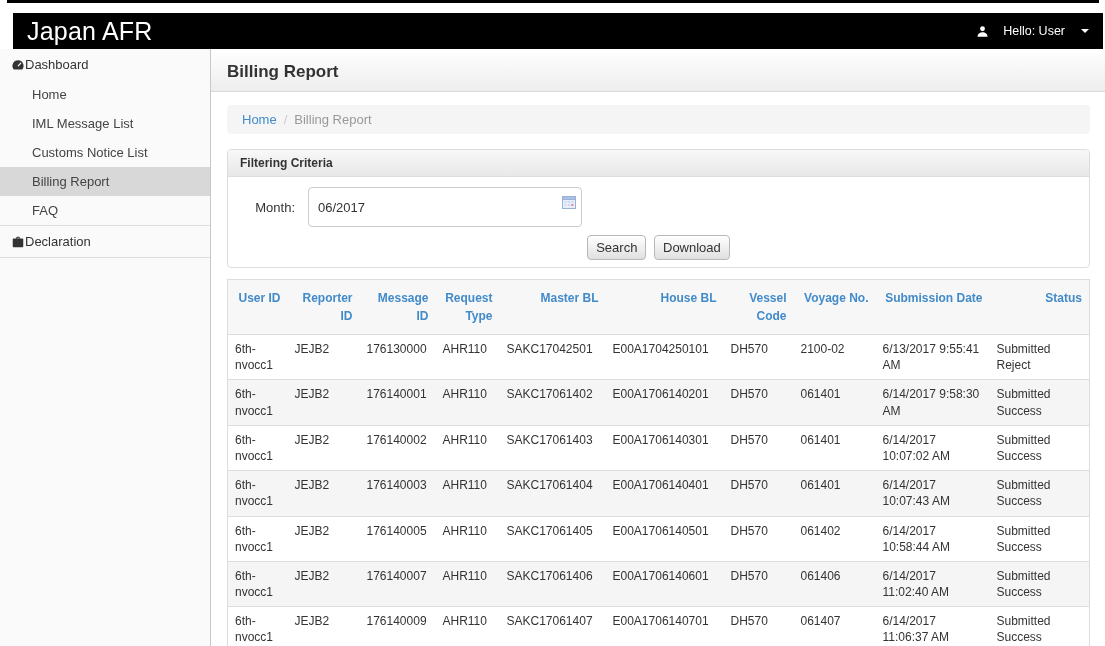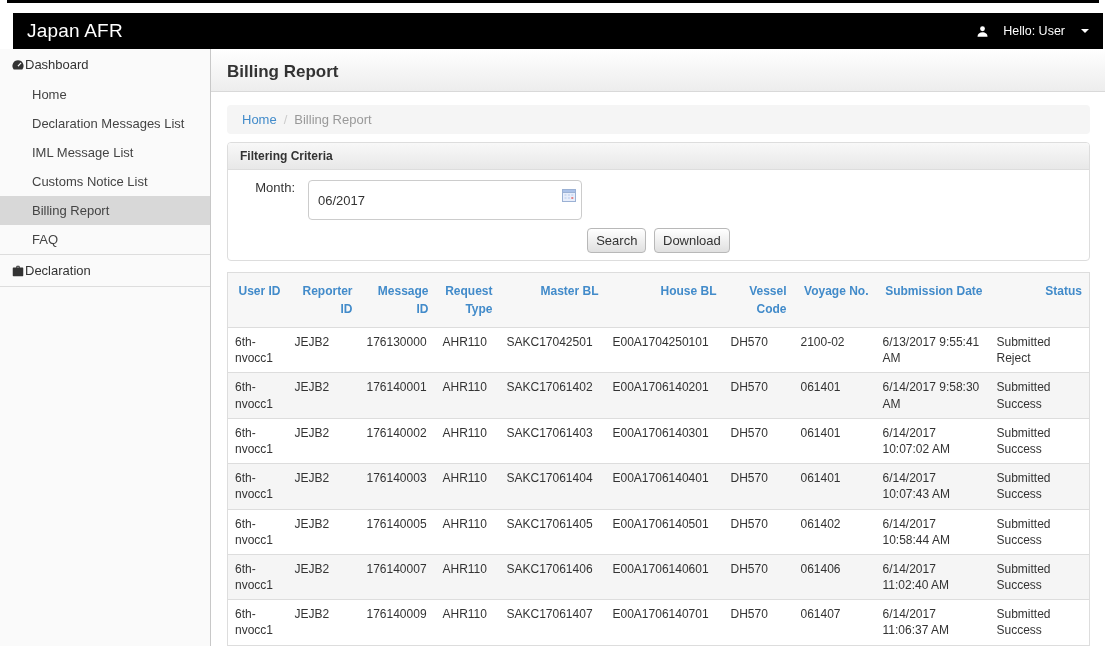--- a/index.html
+++ b/index.html
@@ -3,21 +3,21 @@
 <meta charset="utf-8">
 <style>
   * { margin:0; padding:0; box-sizing:border-box; }
   html,body { width:1105px; height:646px; overflow:hidden; background:#fff;
     font-family:"Liberation Sans", sans-serif; font-size:13px; color:#333; }
 
   .top-rule { height:3px; background:#000; margin:0 6px 0 7px; }
 
   .navbar { height:36px; background:#000; margin:10px 2px 0 13px;
     display:flex; align-items:center; justify-content:space-between; padding:0 14px; }
-  .brand { color:#fff; font-size:19px; font-weight:400; letter-spacing:.2px; cursor:pointer; }
+  .brand { color:#fff; font-size:25px; font-weight:400; letter-spacing:.2px; cursor:pointer; }
   .user-menu { color:#fff; font-size:12.5px; display:flex; align-items:center; gap:14px; cursor:pointer; }
   .user-menu svg { width:13px; height:13px; display:block; }
   .caret { width:0; height:0; border-left:4px solid transparent; border-right:4px solid transparent;
     border-top:4px solid #fff; margin-left:2px; }
 
   .layout { display:flex; height:597px; }
 
   .sidebar { width:211px; min-width:211px; background:#fafafa; border-right:1px solid #c8c8c8; }
   .nav-group { border-bottom:1px solid #ddd; }
   .nav-heading { display:flex; align-items:center; padding:8px 11px; color:#333; cursor:pointer; }
@@ -26,30 +26,30 @@
   .nav-item { padding:7px 10px 7px 32px; color:#444; cursor:pointer; }
   .nav-item.active { background:#d8d8d8; }
 
   .main { flex:1; overflow:hidden; background:#fff; }
   .page-header { background:linear-gradient(#ffffff,#ededed); border-bottom:1px solid #d9d9d9;
     padding:13px 16px 9px; }
   .page-title { font-size:17px; font-weight:700; color:#333; }
 
   .content { padding:13px 15px 0 16px; }
 
-  .breadcrumb { background:#f5f5f5; border-radius:4px; padding:7px 15px; margin-bottom:8px; }
+  .breadcrumb { background:#f5f5f5; border-radius:4px; padding:7px 15px; margin-bottom:15px; }
   .crumb-link { color:#428bca; cursor:pointer; }
   .crumb-sep { color:#ccc; padding:0 7px; }
   .crumb-current { color:#999; }
 
   .panel { border:1px solid #ddd; border-radius:4px; margin-bottom:11px; background:#fff; }
   .panel-heading { background:linear-gradient(#f8f8f8,#e8e8e8); border-bottom:1px solid #ddd;
     border-radius:3px 3px 0 0; padding:6px 12px; font-weight:700; font-size:12px; color:#333; }
   .panel-body { padding:10px 12px 7px; }
-  .form-row { display:flex; }
+  .form-row { display:flex; align-items:center; }
   .form-label { width:55px; text-align:right; margin-right:13px; }
   .input-wrap { position:relative; width:274px; }
   .month-input { width:100%; height:40px; border:1px solid #ccc; border-radius:4px;
     padding:4px 26px 4px 9px; font-size:13px; color:#333; font-family:"Liberation Sans", sans-serif; }
   .cal-icon { position:absolute; right:6px; top:8px; width:14px; height:14px; cursor:pointer; }
   .cal-icon svg { display:block; width:14px; height:14px; }
   .btn-row { text-align:center; margin-top:8px; }
   .btn { display:inline-block; background:linear-gradient(#ffffff,#e0e0e0); border:1px solid #b8b8b8;
     border-radius:4px; padding:4px 8px; font-size:13px; color:#333; cursor:pointer; margin:0 2px;
     font-family:"Liberation Sans", sans-serif; }
@@ -91,21 +91,20 @@
             <span class="icon">
               <svg viewBox="0 0 16 16">
                 <path d="M8 2.7a6.3 6.3 0 0 0-4.9 10.3h9.8A6.3 6.3 0 0 0 8 2.7z"></path>
                 <line x1="7.5" y1="9.9" x2="11.5" y2="5.5" stroke="#fafafa" stroke-width="1.4"></line>
                 <circle cx="7.3" cy="10" r="1.1"></circle>
               </svg>
             </span>
             <span>Dashboard</span>
           </div>
           <div class="nav-item">Home</div>
-          <div class="nav-item">Declaration Messages List</div>
           <div class="nav-item">IML Message List</div>
           <div class="nav-item">Customs Notice List</div>
           <div class="nav-item active">Billing Report</div>
           <div class="nav-item">FAQ</div>
         </div>
         <div class="nav-group">
           <div class="nav-heading">
             <span class="icon">
               <svg viewBox="0 0 16 16">
                 <path d="M6 4V3.2C6 2.5 6.5 2 7.2 2h1.6C9.5 2 10 2.5 10 3.2V4h3.2c.5 0 .8.3.8.8v8.4c0 .5-.3.8-.8.8H2.8c-.5 0-.8-.3-.8-.8V4.8c0-.5.3-.8.8-.8H6zm1.2-.9V4h1.6v-.9H7.2zM2 7.6h12v1H2v-1z"></path>

